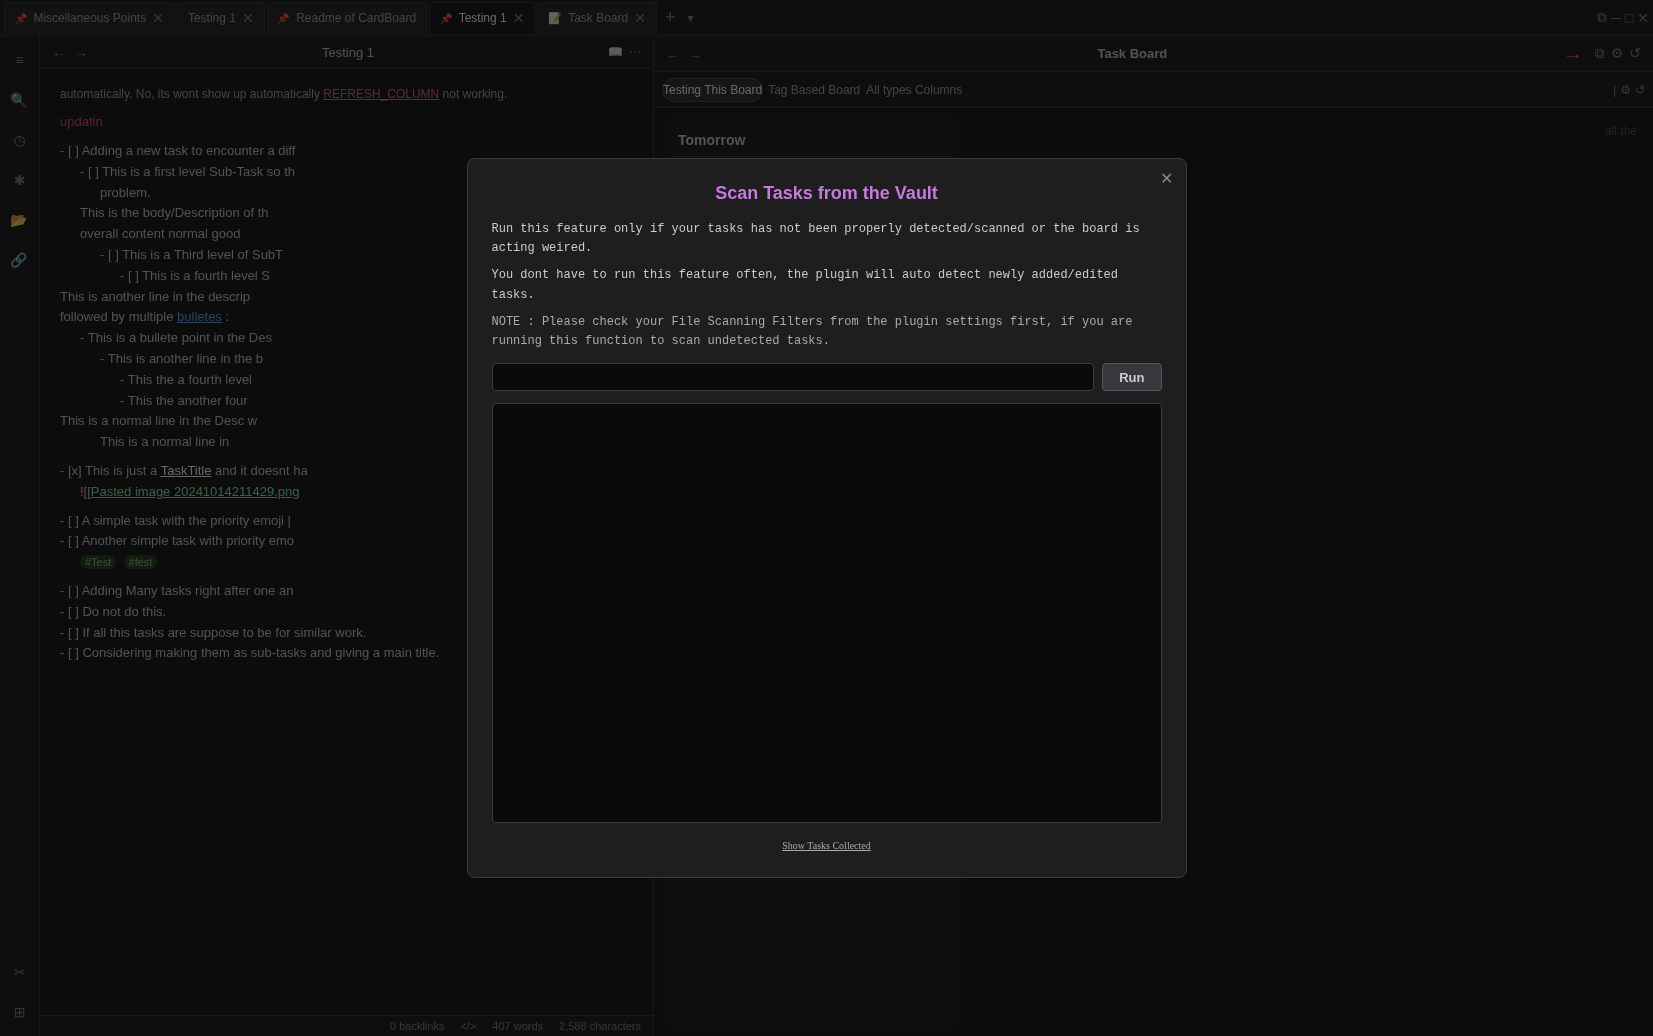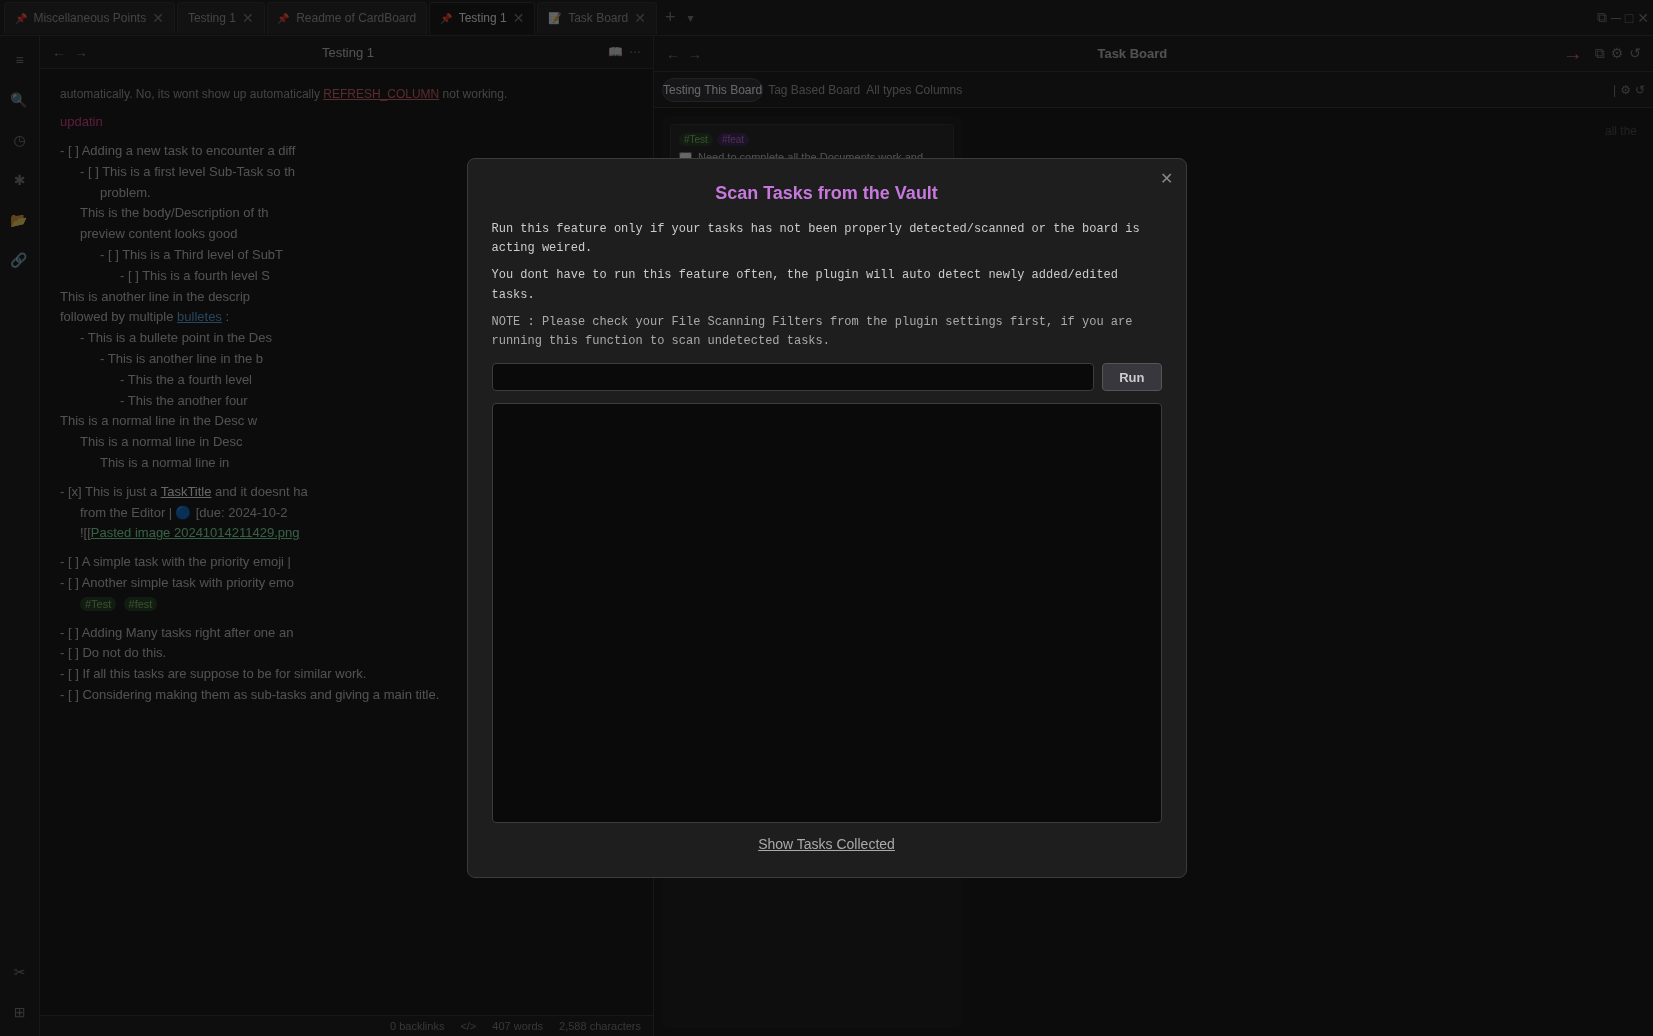--- a/index.html
+++ b/index.html
@@ -322,23 +322,24 @@
       height: 420px;
       margin-bottom: 12px;
     }
     .modal-footer {
       text-align: center;
     }
     .modal-show-tasks-btn {
       background: none;
       border: none;
       color: #aaa;
-      font-size: 14px;
+      font-size: 10px;
       cursor: pointer;
       text-decoration: underline;
+      font-family: Liberation Serif, serif;
     }
   </style>
 </head>
 <body>
 
 <div class="tab-bar">
   <div class="tab">
     <span style="font-size:10px;color:#e06c75;">📌</span>
     <span>Miscellaneous Points</span>
     <span class="tab-close">✕</span>
@@ -397,35 +398,33 @@
 
     <div class="editor-content">
       <div style="color:#aaa;font-size:12px;">automatically. No, its wont show up automatically <span class="highlight">REFRESH_COLUMN</span> not working.</div>
       <div style="height:8px;"></div>
       <div style="color:#ec4899;">updatin</div>
       <div style="height:8px;"></div>
       <div>- [ ] Adding a new task to encounter a diff</div>
       <div class="indented-1">- [ ] This is a first level Sub-Task so th</div>
       <div class="indented-2">problem.</div>
       <div class="indented-1">This is the body/Description of th</div>
-      <div class="indented-1">preview content looks good</div>
+      <div class="indented-1">overall content normal good</div>
       <div class="indented-2">- [ ] This is a Third level of SubT</div>
       <div class="indented-3">- [ ] This is a fourth level S</div>
       <div>This is another line in the descrip</div>
       <div>followed by multiple <span style="text-decoration:underline;cursor:pointer;color:#61afef;">bulletes</span> :</div>
       <div class="indented-1">- This is a bullete point in the Des</div>
       <div class="indented-2">- This is another line in the b</div>
       <div class="indented-3">- This the a fourth level</div>
       <div class="indented-3">- This the another four</div>
       <div>This is a normal line in the Desc w</div>
-      <div class="indented-1">This is a normal line in Desc</div>
       <div class="indented-2">This is a normal line in</div>
       <div style="height:8px;"></div>
       <div>- [x] This is just a <span class="underline-text">TaskTitle</span> and it doesnt ha</div>
-      <div class="indented-1">from the Editor | <span style="color:#61afef;">🔵</span> [due: 2024-10-2</div>
       <div class="indented-1">![[<span class="link">Pasted image 20241014211429.png</span></div>
       <div style="height:8px;"></div>
       <div>- [ ] A simple task with the priority emoji |</div>
       <div>- [ ] Another simple task with priority emo</div>
       <div class="indented-1">
         <span class="tag-label">#Test</span>&nbsp;
         <span class="tag-label">#fest</span>
       </div>
       <div style="height:8px;"></div>
       <div>- [ ] Adding Many tasks right after one an</div>
@@ -462,20 +461,21 @@
       <div class="board-tab-dividers">
         <span class="board-divider-btn">|</span>
         <span class="board-divider-btn">⚙</span>
         <span class="board-divider-btn">↺</span>
       </div>
     </div>
 
     <div class="board-content">
 
       <div class="board-column">
+        <div class="tomorrow-header">Tomorrow</div>
 
         <div class="task-card">
           <div class="card-tags">
             <span class="card-tag tag-test">#Test</span>
             <span class="card-tag tag-feat">#feat</span>
           </div>
           <div class="card-checkbox">
             <input type="checkbox" style="">
             <span class="card-text">Need to complete all the Documents work and submi</span>
           </div>

